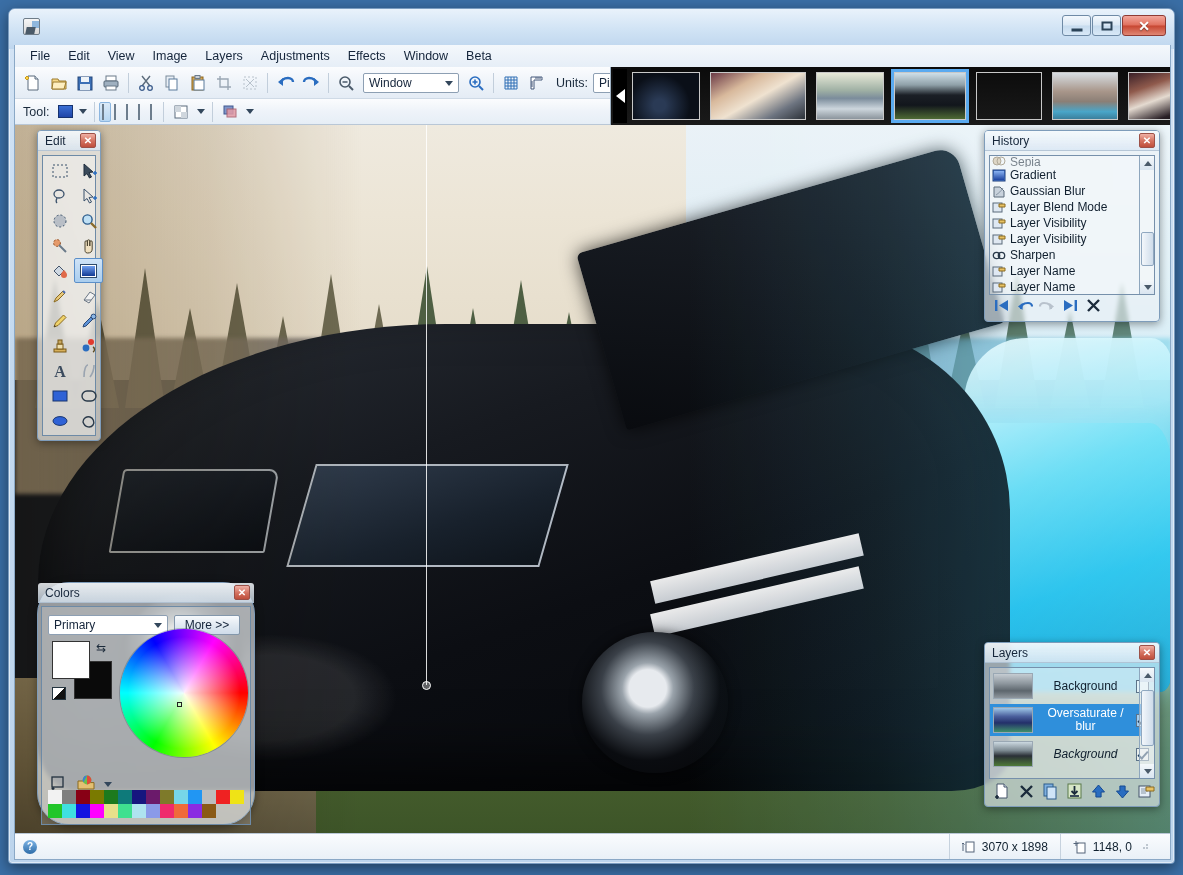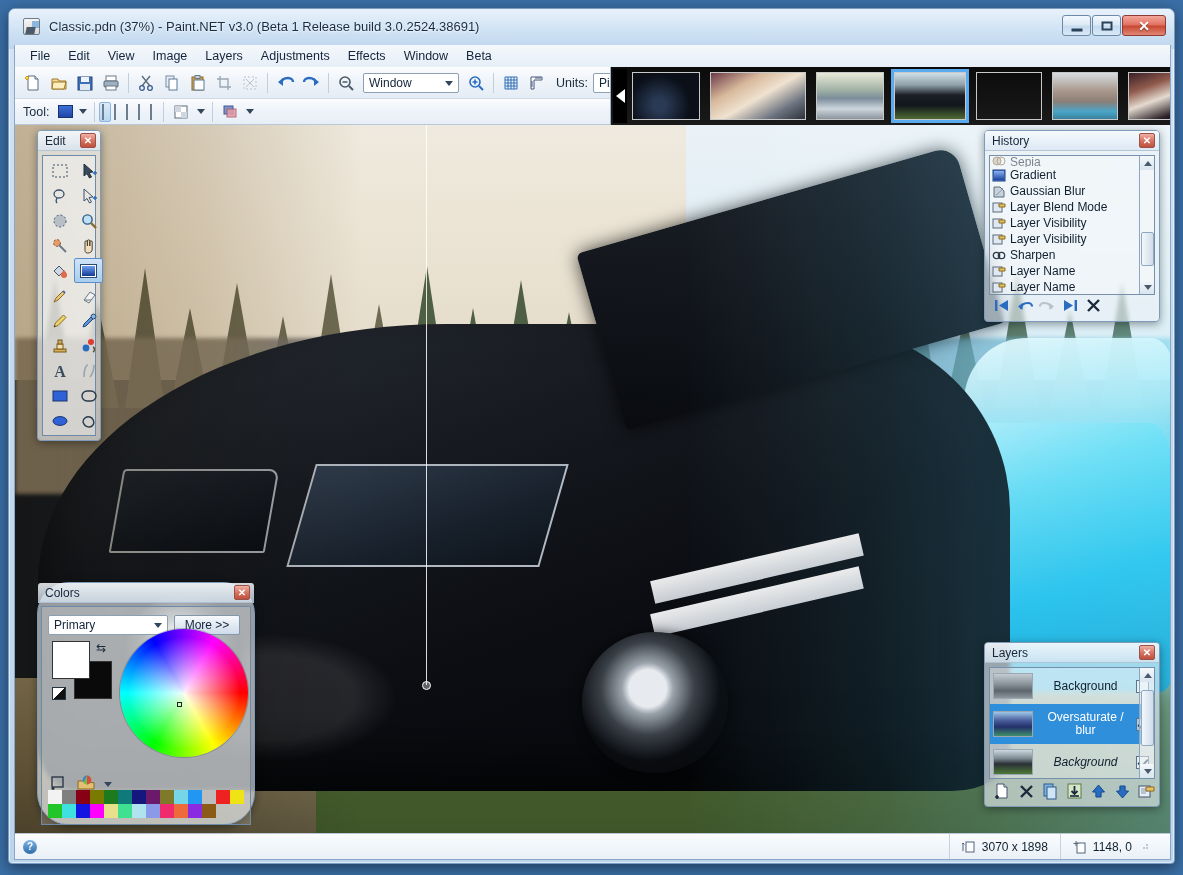--- a/index.html
+++ b/index.html
@@ -393,21 +393,20 @@
   .ltb { width:17px; height:17px; cursor:pointer; }
 </style>
 </head>
 <body>
 
 <div class="window">
   <div class="glass-top"></div>
 
   <div class="titlebar">
     <div class="title-icon"></div>
-    <div class="title-text">Classic.pdn (37%) - Paint.NET v3.0 (Beta 1 Release build 3.0.2524.38691)</div>
     <div class="wincontrols">
       <div class="wbtn">
           <span class="g min-g"></span>
         </div>
       <div class="wbtn">
           <span class="g max-g"></span>
         </div>
       <div class="wbtn close">
           <span class="g close-g">✕</span>
         </div>
@@ -1063,21 +1062,21 @@
       <span>Layers</span>
       <span class="panel-close">✕</span>
     </div>
     <div class="panel-body">
       <div class="layer-list">
         <div class="layer-row" style="height:36px;">
           <span class="layer-thumb" style="background:linear-gradient(180deg,#c5ccd2 0%,#8d969d 40%,#5d666d 70%,#8f979e 100%);"></span>
           <span class="layer-name">Background</span>
           <span class="layer-chk"></span>
         </div>
-        <div class="layer-row sel" style="height:40px;">
+        <div class="layer-row sel" style="height:32px;">
           <span class="layer-thumb" style="background:linear-gradient(180deg,#9ec7e8 0%,#4a5f9c 35%,#23306a 62%,#3f8f6b 100%);"></span>
           <span class="layer-name">Oversaturate / blur</span>
           <span class="layer-chk on"></span>
         </div>
         <div class="layer-row" style="height:36px;">
           <span class="layer-thumb" style="background:linear-gradient(180deg,#cbd8e0 0%,#7d8a92 35%,#2a2f36 58%,#4e7a38 100%);"></span>
           <span class="layer-name" style="font-style:italic;">Background</span>
           <span class="layer-chk on"></span>
         </div>
         <div class="hist-scroll">

